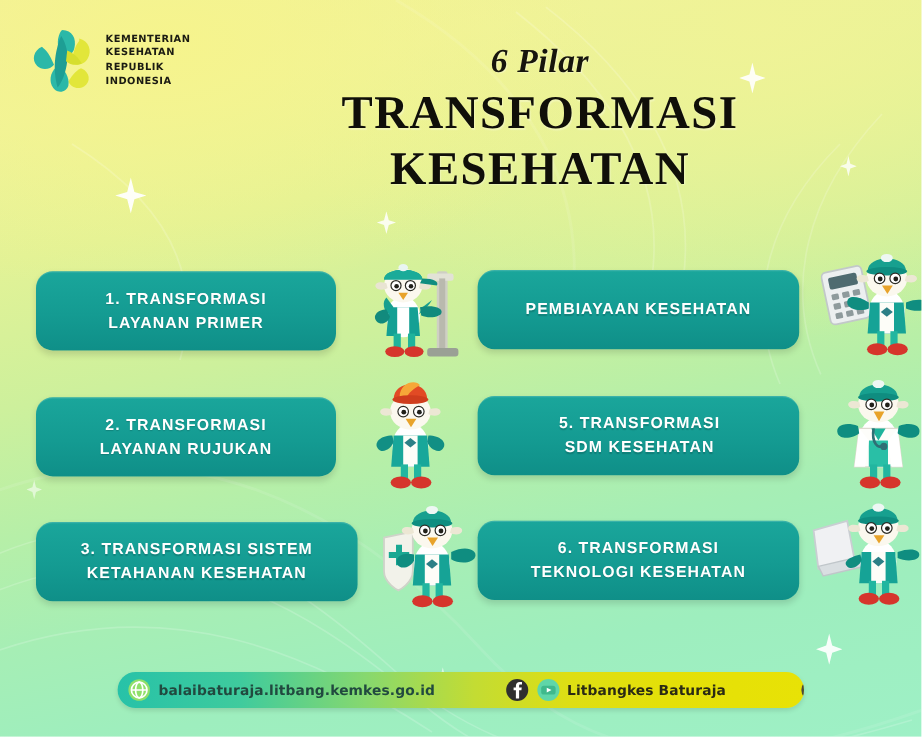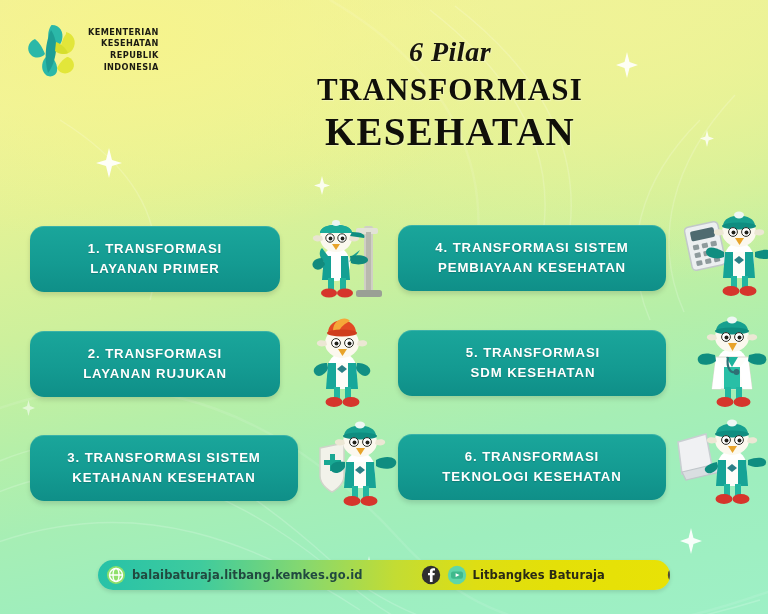--- a/index.html
+++ b/index.html
@@ -29,21 +29,21 @@
   
   .swirls { position: absolute; inset: 0; pointer-events: none; opacity: .55; }
 
   
   .sparkle { position: absolute; pointer-events: none; }
   .sparkle svg { display: block; }
 
   
   .logo-block {
     position: absolute; left: 22px; top: 22px;
-    display: flex; align-items: center; gap: 8px; text-align: right;
+    display: flex; align-items: center; gap: 8px;
   }
   .logo-mark { width: 58px; height: 56px; flex: none; }
   .logo-text {
     font-family: "DejaVu Sans", sans-serif;
     font-size: 8.2px; font-weight: bold;
     line-height: 1.42; letter-spacing: .4px;
     color: #1b1b12; text-transform: uppercase;
     white-space: nowrap;
   }
 
@@ -54,21 +54,21 @@
   }
   .t-pilar {
     font-family: "Liberation Serif", serif;
     font-style: italic; font-weight: bold;
     font-size: 28px; color: #17150d;
     letter-spacing: .5px; line-height: 1;
     text-shadow: 1px 1px 1px rgba(255,255,255,.35);
   }
   .t-main {
     font-family: "Liberation Serif", serif;
-    font-weight: bold; font-size: 31px;
+    font-weight: bold; font-size: 39px;
     color: #100f09; letter-spacing: 1.2px;
     line-height: 1.18; margin-top: 6px;
     text-shadow: 1px 1px 1px rgba(255,255,255,.3);
   }
   .t-sub {
     font-family: "Liberation Serif", serif;
     font-weight: bold; font-size: 39px;
     color: #100f09; letter-spacing: 1.2px;
     line-height: 1.18;
     text-shadow: 1px 1px 1px rgba(255,255,255,.3);
@@ -343,21 +343,20 @@
           <circle cx="57" cy="32" r="4.4" fill="#ffffff" stroke="#2b2b24" stroke-width="1"></circle>
           <circle cx="44.5" cy="32.5" r="2" fill="#20201a"></circle>
           <circle cx="57.5" cy="32.5" r="2" fill="#20201a"></circle>
           <path d="M46 38 L55 38 L50.5 45 Z" fill="#e8a32a"></path>
         </svg>
       </div>
     </div>
 
     <div class="row right r1">
       <div class="pill w4">
-        <span class="ln">4. TRANSFORMASI SISTEM</span>
         <span class="ln">PEMBIAYAAN KESEHATAN</span>
       </div>
       <div class="mascot m4">
         <svg width="98" height="106" viewBox="0 0 98 106">
 
           <rect x="4" y="26" width="34" height="44" rx="4" fill="#eceff0" stroke="#c2c8c9" stroke-width="1.5" transform="rotate(-12 21 48)"></rect>
           <rect x="9" y="31" width="24" height="10" rx="2" fill="#4f6b70" transform="rotate(-12 21 48)"></rect>
           <g fill="#8e9a9c" transform="rotate(-12 21 48)">
             <rect x="9" y="45" width="6" height="5" rx="1"></rect>
             <rect x="18" y="45" width="6" height="5" rx="1"></rect>

